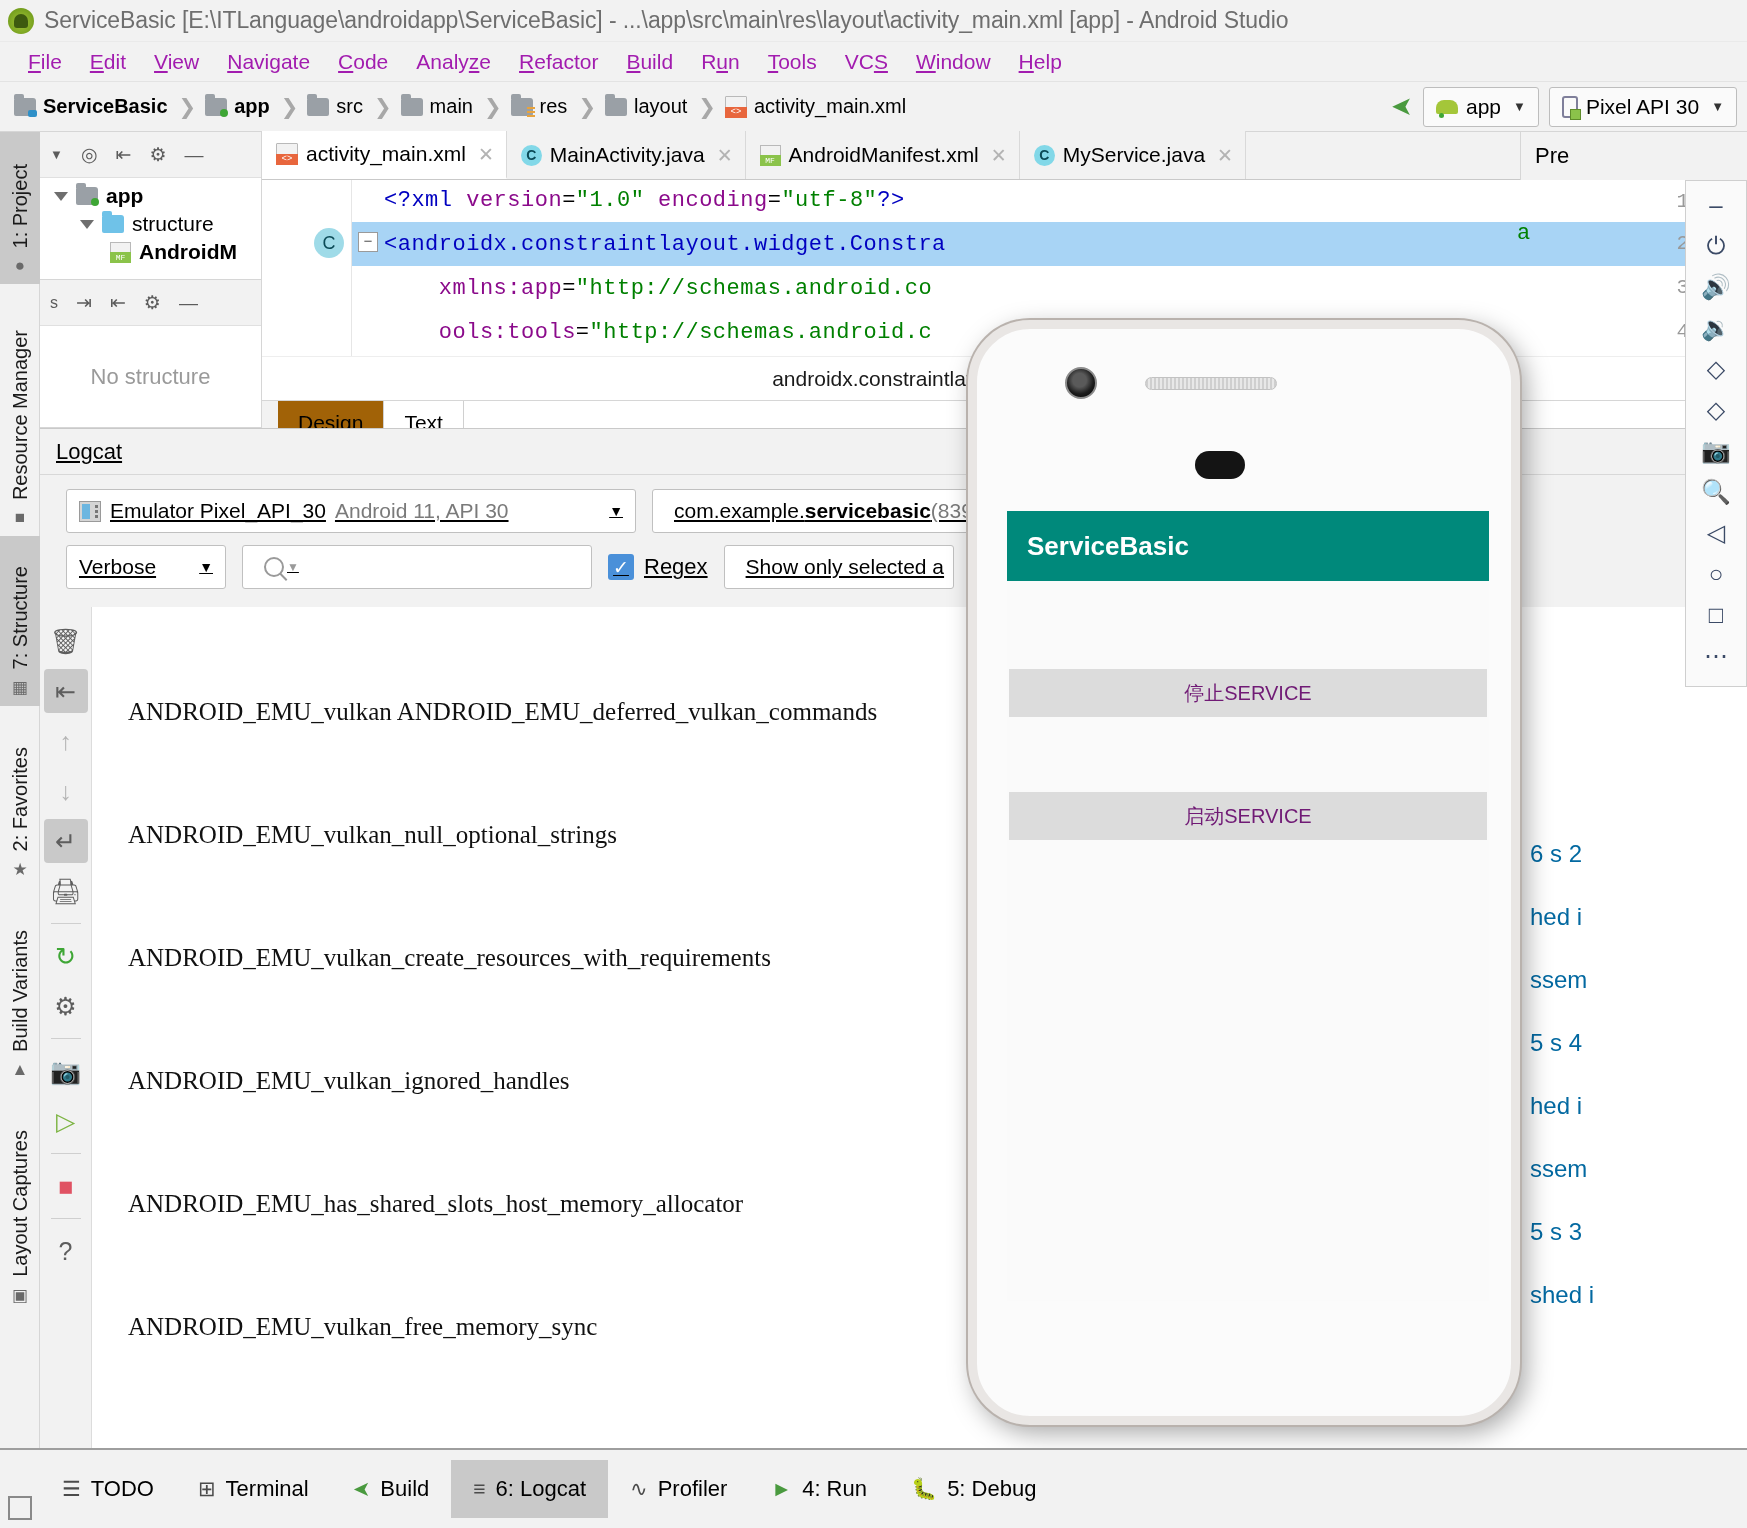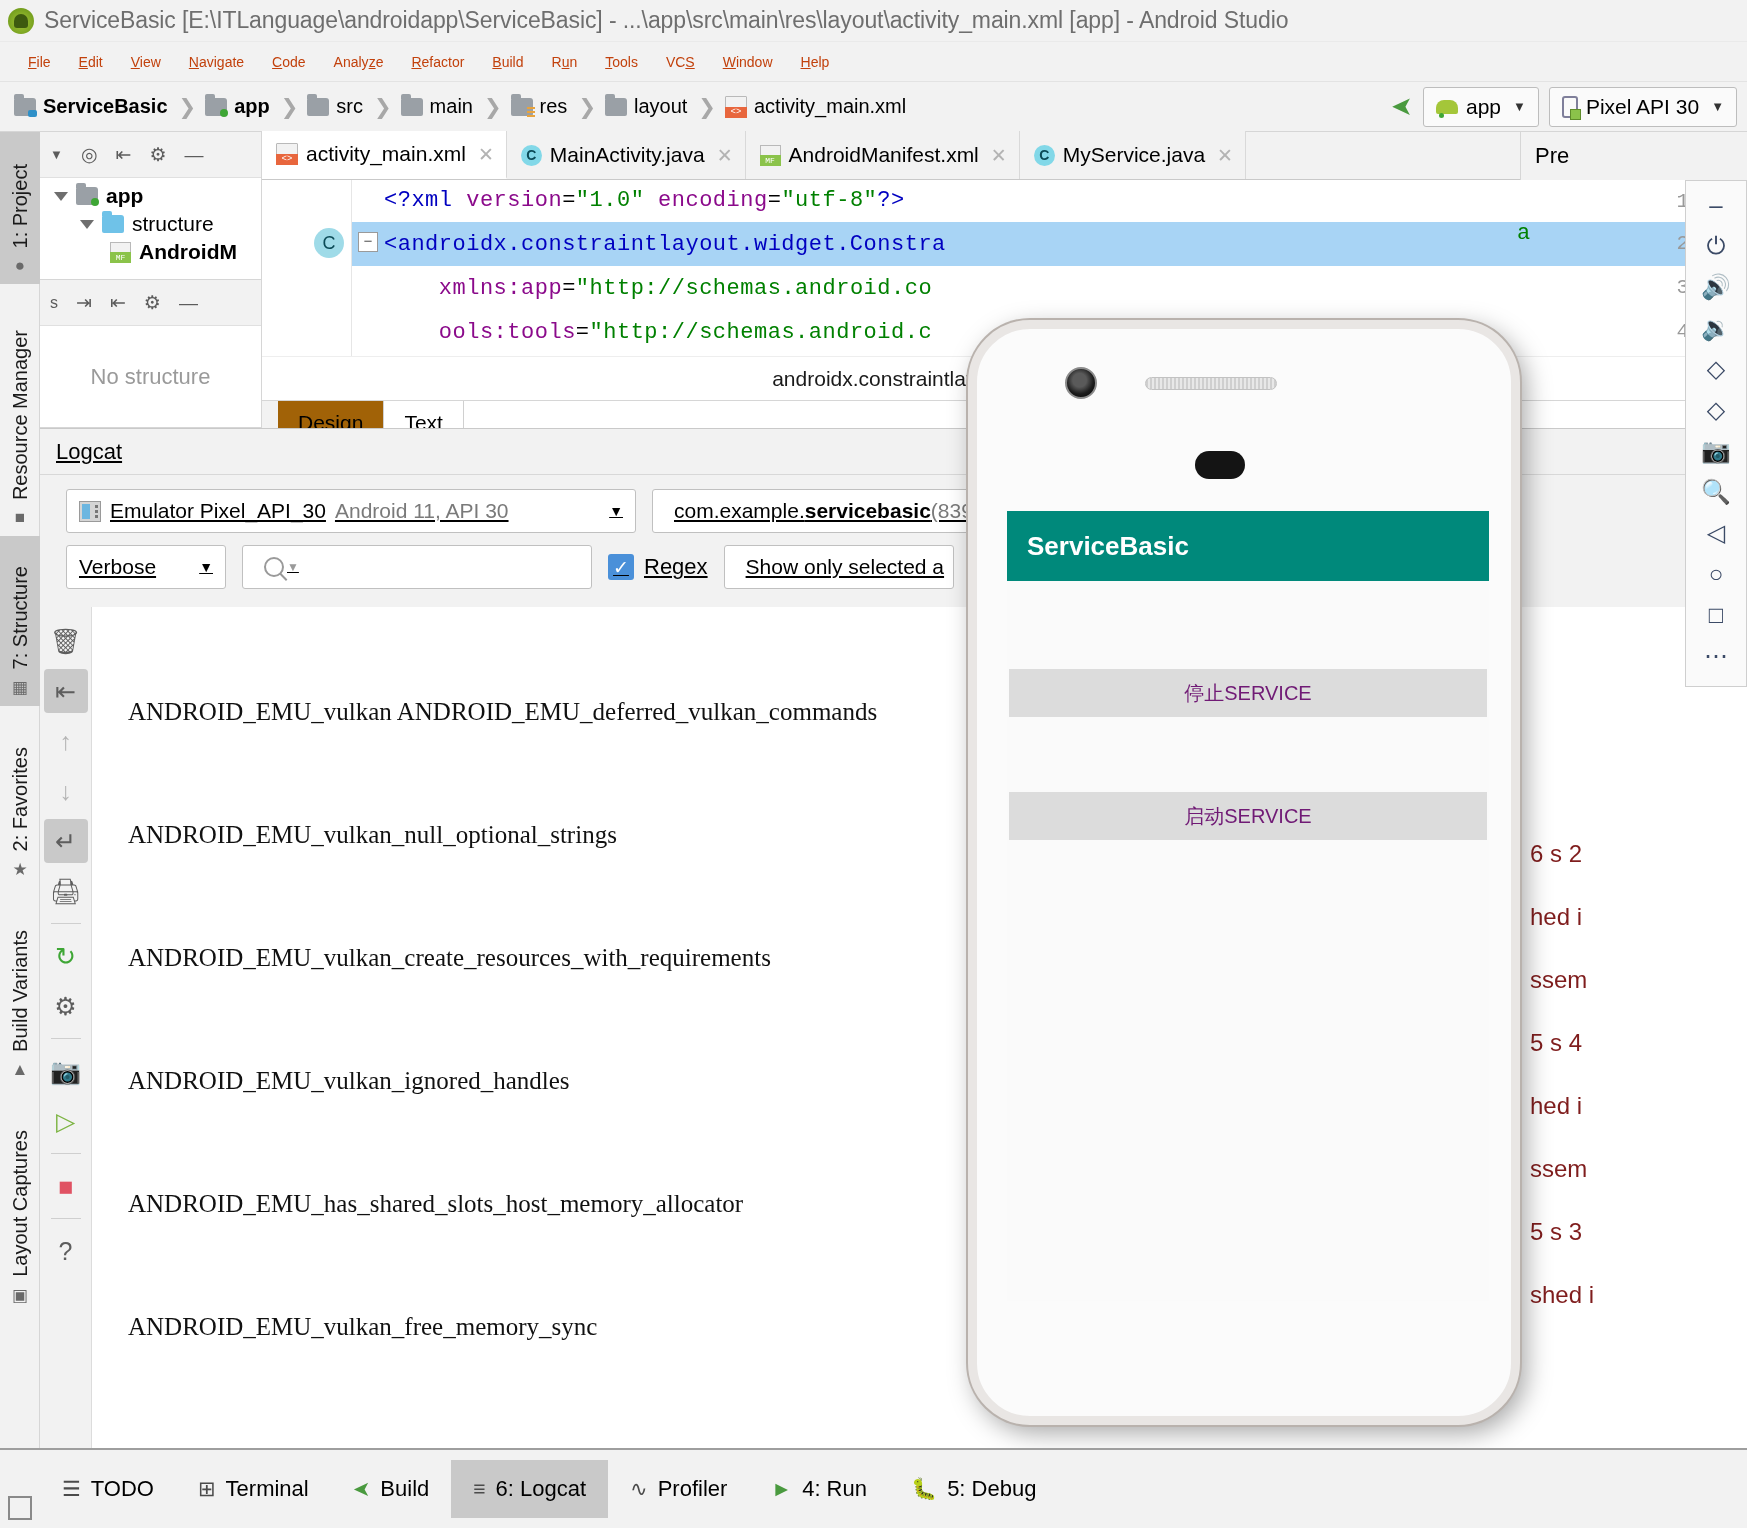--- a/index.html
+++ b/index.html
@@ -29,21 +29,21 @@
     font-size:23px; color:#6e6e6e; white-space:nowrap;
     letter-spacing:-0.1px;
   }
 
   
   #menubar {
     height:40px; background:#f2f2f2; display:flex; align-items:center;
     padding-left:14px; gap:0px; border-bottom:1px solid #e3e3e3;
   }
   .menu-item {
-    font-size:14px; padding:2px 14px; color:#c2410c; white-space:nowrap;
+    font-size:21px; padding:2px 14px; color:#a21caf; white-space:nowrap;
     cursor:default;
   }
   .menu-item u { text-decoration:underline; }
 
   
   #navbar {
     height:50px; background:#f2f2f2; display:flex; align-items:center;
     padding-left:14px; border-bottom:1px solid #d6d6d6; position:relative;
   }
   .crumb { display:flex; align-items:center; gap:7px; font-size:20px; white-space:nowrap;}
@@ -211,21 +211,21 @@
   .emu-btn { margin:0 2px; height:48px; background:#dcdcdc; display:flex; align-items:center; justify-content:center;
              font-size:20px; color:#701a75; }
 
   
   #right-area { position:absolute; right:0; top:0; width:268px; bottom:0; }
   #preview-tab { position:absolute; right:0; top:0; height:48px; display:flex; align-items:center; padding-left:14px;
                  font-size:22px; background:#f2f2f2; width:227px; border-left:1px solid #d6d6d6;}
   #emu-toolbar { position:absolute; right:0; top:48px; width:62px; background:#fafafa; border:1px solid #cfcfcf;
                  display:flex; flex-direction:column; align-items:center; gap:17px; padding:12px 0 18px 0; }
   #emu-toolbar .et { font-size:24px; color:#3b4a66; line-height:1; }
-  #right-runlines { position:absolute; right:0; top:690px; width:227px; font-size:24px; color:#7f1d1d; line-height:63px;
+  #right-runlines { position:absolute; right:0; top:690px; width:227px; font-size:24px; color:#0369a1; line-height:63px;
                     background:#fff; padding-left:10px; }
   #right-yellow1 { position:absolute; right:8px; top:48px; width:40px;height:30px;background:#e8b500; }
   #right-codebits { position:absolute; right:80px; top:78px; width:150px; font-family:"Liberation Mono",monospace;
                     font-size:22px; color:#008000; line-height:48px; }
 
   
   #bottombar {
     position:absolute; left:0; bottom:0; right:0; height:80px; background:#f2f2f2;
     border-top:2px solid #9e9e9e; display:flex; align-items:center; padding-left:40px; gap:0;
   }

